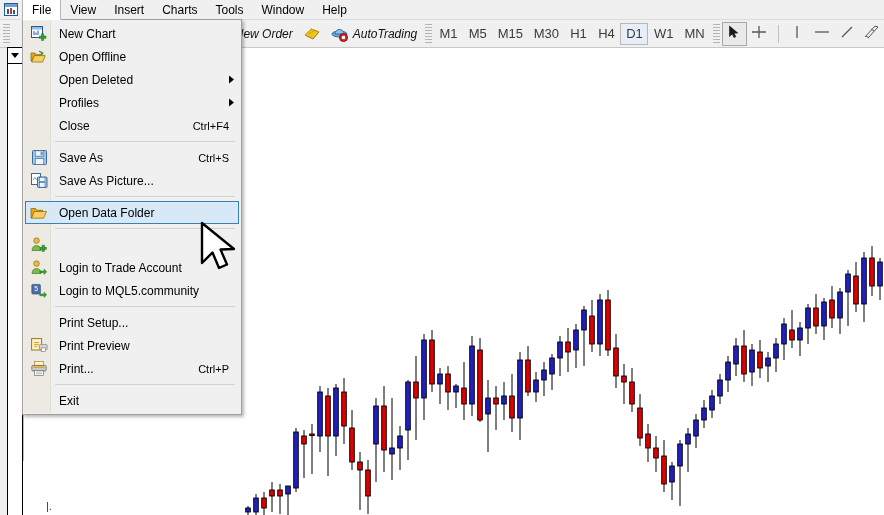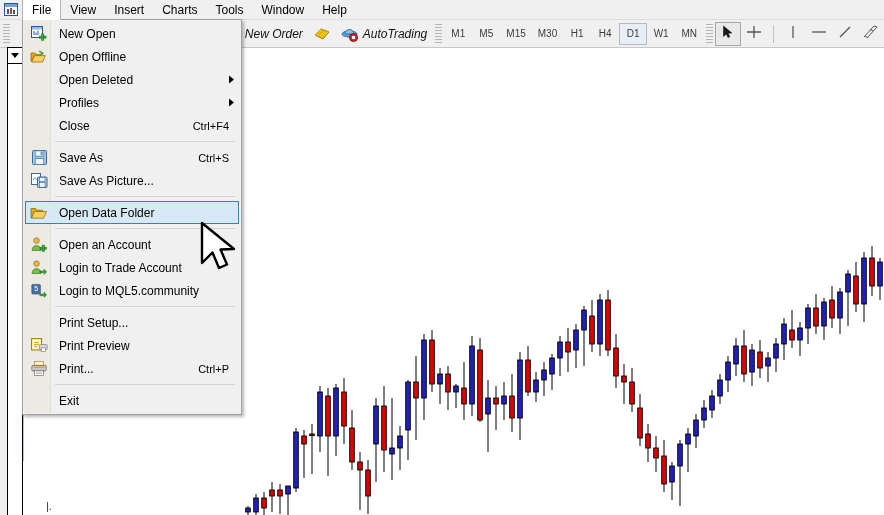--- a/index.html
+++ b/index.html
@@ -68,21 +68,21 @@
   }
   .tb-btn {
     height: 24px; display: flex; align-items: center;
     gap: 4px; padding: 0 5px; font-size: 12px; color: #111;
     white-space: nowrap; cursor: default; font-style: italic;
   }
   .tb-icon { width: 18px; height: 18px; display: block; }
   .tf-btn {
     min-width: 28px; height: 22px; padding: 0 5px;
     display: flex; align-items: center; justify-content: center;
-    font-size: 10px; color: #3b3b3b; cursor: default;
+    font-size: 13px; color: #3b3b3b; cursor: default;
     border: 1px solid transparent;
   }
   .tf-btn.active {
     background: #e8eef7;
     border: 1px solid #b8b8b8;
   }
   .tool-btn {
     width: 26px; height: 24px;
     display: flex; align-items: center; justify-content: center;
     border: 1px solid transparent; cursor: default;
@@ -659,21 +659,21 @@
     <div class="mrow">
       <span class="micon">
         <svg width="17" height="16" viewBox="0 0 17 16">
           <rect x="0.5" y="0.5" width="11" height="11" fill="#ffffff" stroke="#2b5797"></rect>
           <rect x="1" y="1" width="10" height="2.5" fill="#8fc0e8"></rect>
           <path d="M3 9V5M5 9V6.5M7 9V4.5" stroke="#2b5797" stroke-width="1"></path>
           <rect x="8.5" y="10" width="6.5" height="2.2" fill="#37a837" stroke="#1d6b1d" stroke-width=".5"></rect>
           <rect x="10.6" y="7.9" width="2.2" height="6.4" fill="#37a837" stroke="#1d6b1d" stroke-width=".5"></rect>
         </svg>
       </span>
-      <span class="mlabel">New Open</span>
+      <span class="mlabel">New Chart</span>
       <span class="maccel"></span>
     </div>
 
     <div class="mrow">
       <span class="micon">
         <svg width="18" height="16" viewBox="0 0 18 16">
           <path d="M1 12V4h4l1.5 1.6H11v1.1H4.6L2 12Z" fill="#e8a317" stroke="#8a6200" stroke-width=".7"></path>
           <path d="M4.3 6.6h11L12.6 13H1.7Z" fill="#f7cf63" stroke="#8a6200" stroke-width=".7"></path>
           <path d="M12.5 5.3 A4 4 0 0 0 9 2.4 M12.5 5.3 L10.6 5 M12.5 5.3 L13 3.3" stroke="#2f9e2f" stroke-width="1.2" fill="none"></path>
         </svg>
@@ -754,21 +754,20 @@
 
     <div class="mrow">
       <span class="micon">
         <svg width="16" height="15" viewBox="0 0 16 15">
           <circle cx="5.5" cy="3.6" r="2.8" fill="#e8b84b" stroke="#8a6200" stroke-width=".6"></circle>
           <path d="M1 13.5c0-3.1 2-4.9 4.5-4.9s4.5 1.8 4.5 4.9Z" fill="#7ac043" stroke="#2f6a1d" stroke-width=".6"></path>
           <rect x="9" y="10.2" width="6.4" height="2.2" fill="#37a837" stroke="#1d6b1d" stroke-width=".5"></rect>
           <rect x="11.1" y="8.1" width="2.2" height="6.4" fill="#37a837" stroke="#1d6b1d" stroke-width=".5"></rect>
         </svg>
       </span>
-      <span class="mlabel">Open an Account</span>
       <span class="maccel"></span>
     </div>
 
     <div class="mrow">
       <span class="micon">
         <svg width="16" height="15" viewBox="0 0 16 15">
           <circle cx="5.5" cy="3.6" r="2.8" fill="#e8b84b" stroke="#8a6200" stroke-width=".6"></circle>
           <path d="M1 13.5c0-3.1 2-4.9 4.5-4.9s4.5 1.8 4.5 4.9Z" fill="#7ac043" stroke="#2f6a1d" stroke-width=".6"></path>
           <path d="M8.8 11h4.4v-1.8l2.4 2.6-2.4 2.6V12.7H8.8Z" fill="#37a837" stroke="#1d6b1d" stroke-width=".5"></path>
         </svg>

